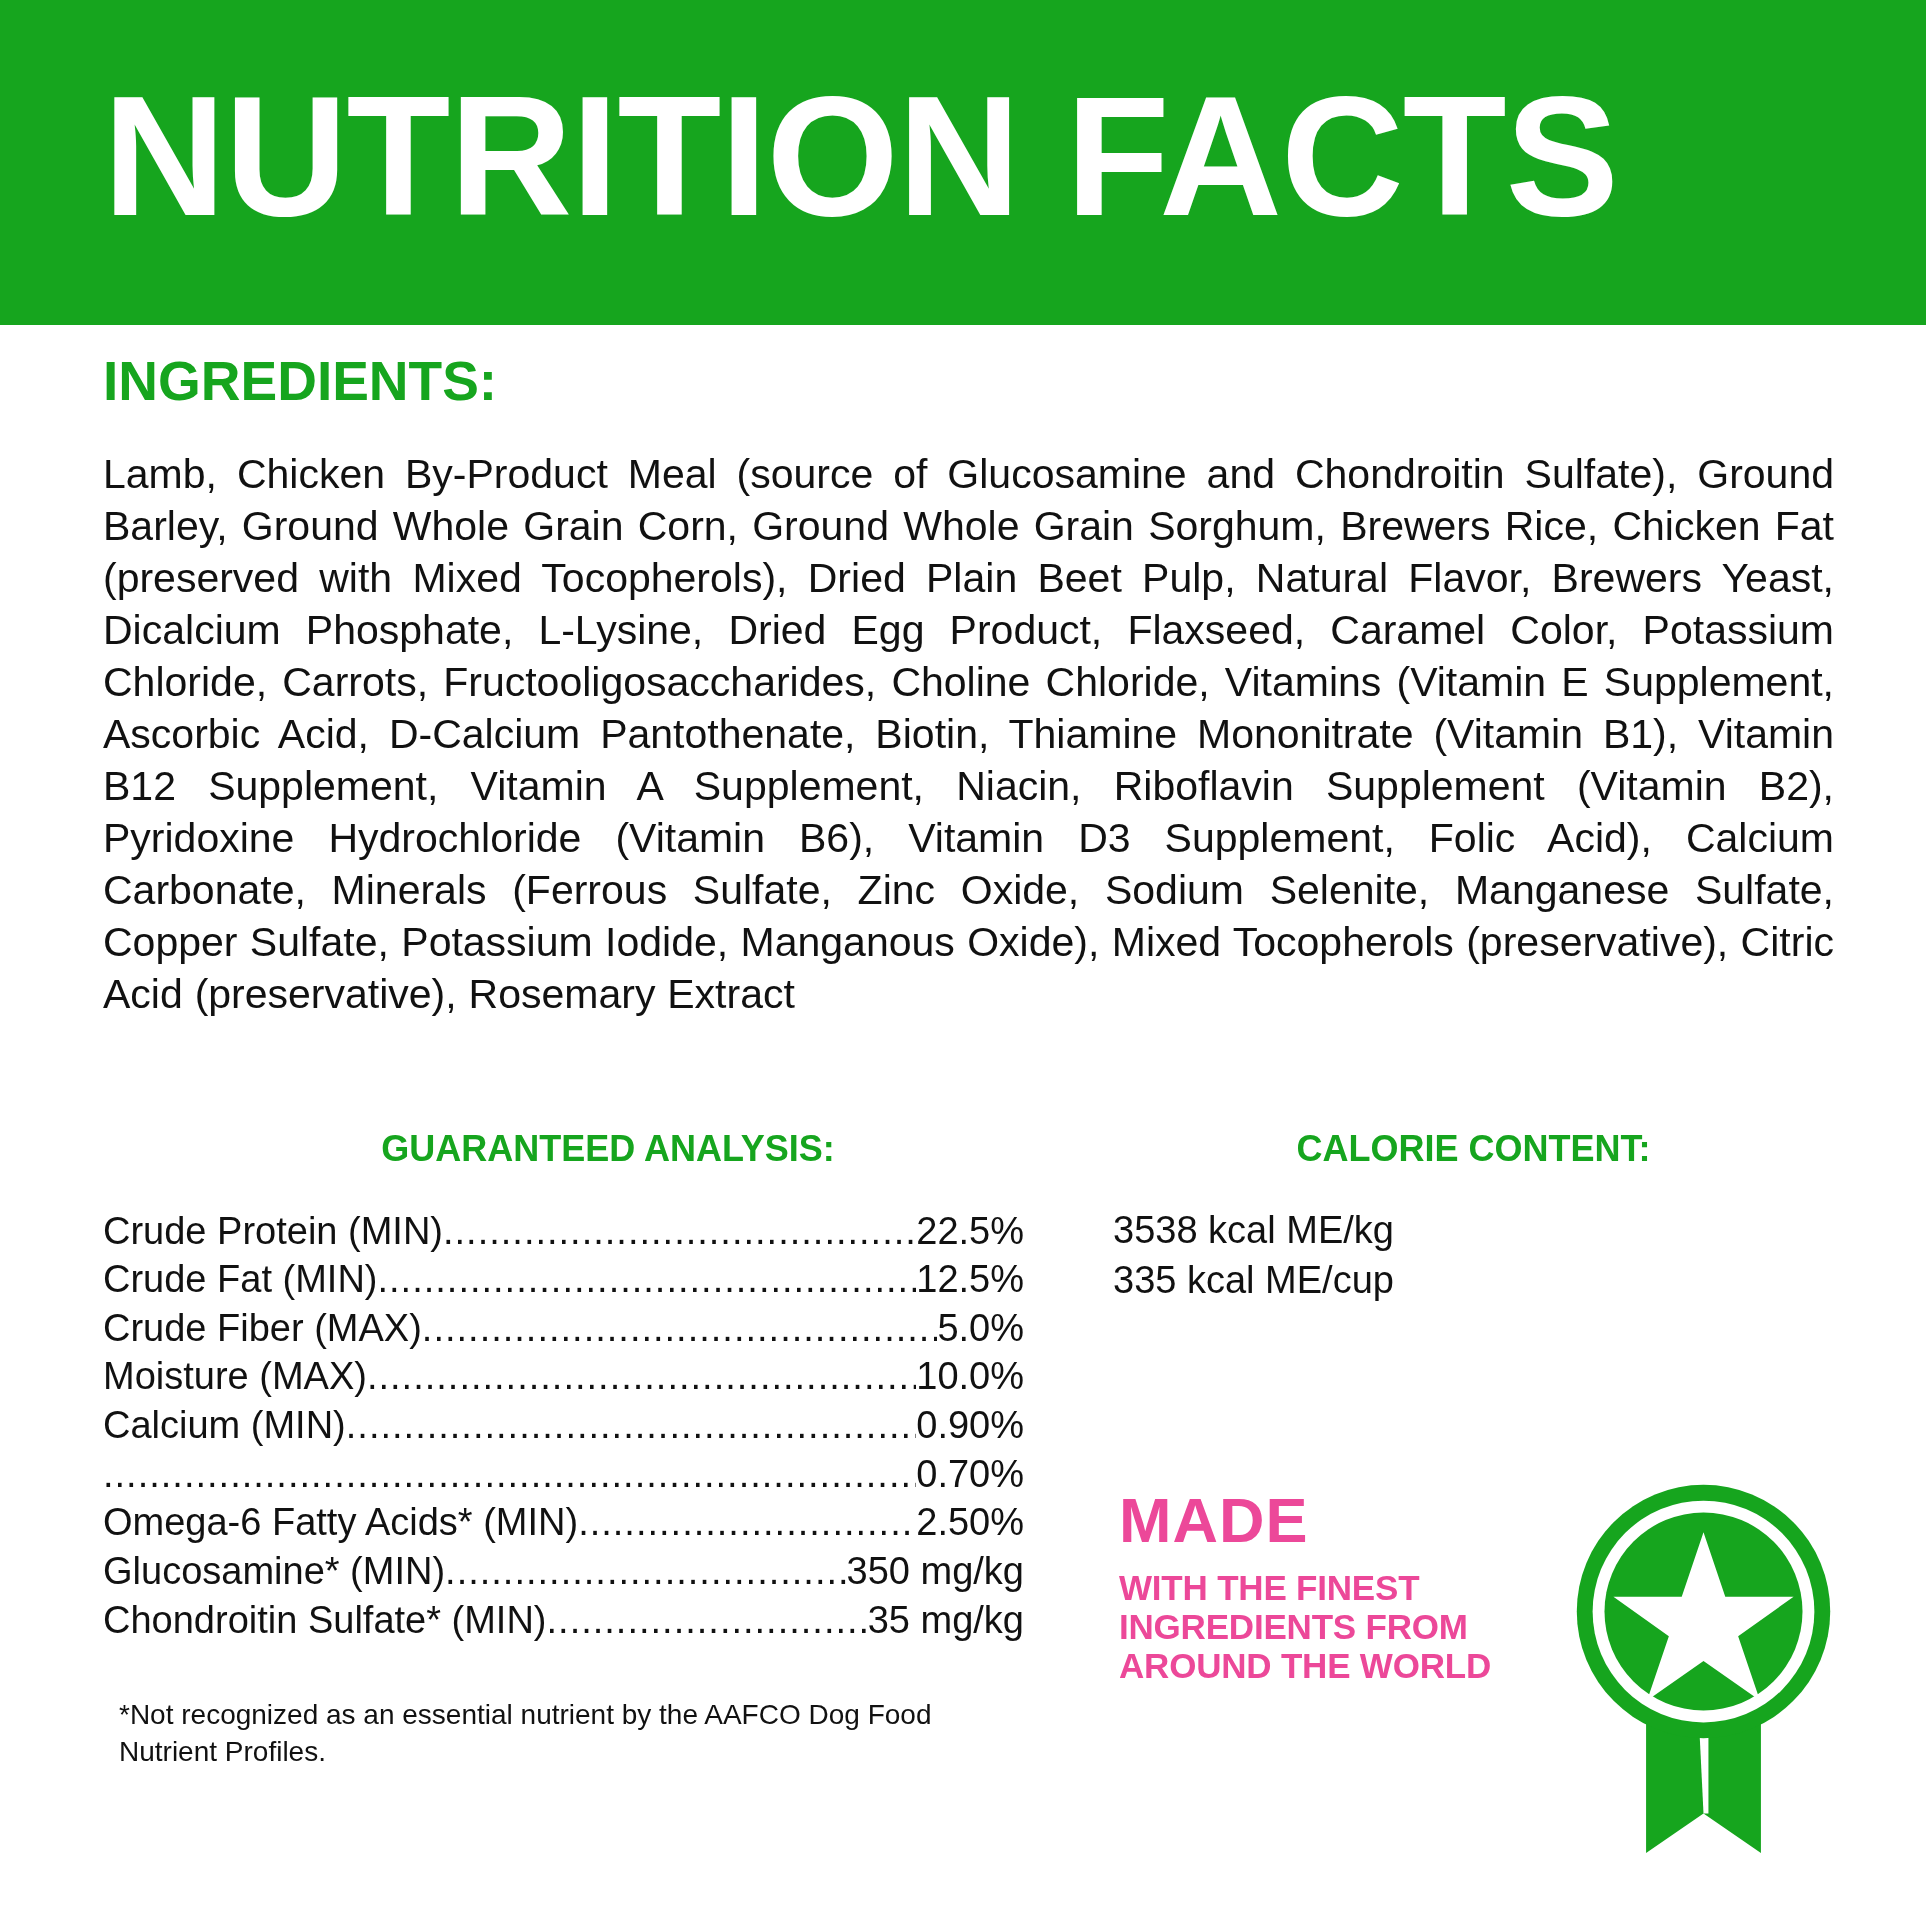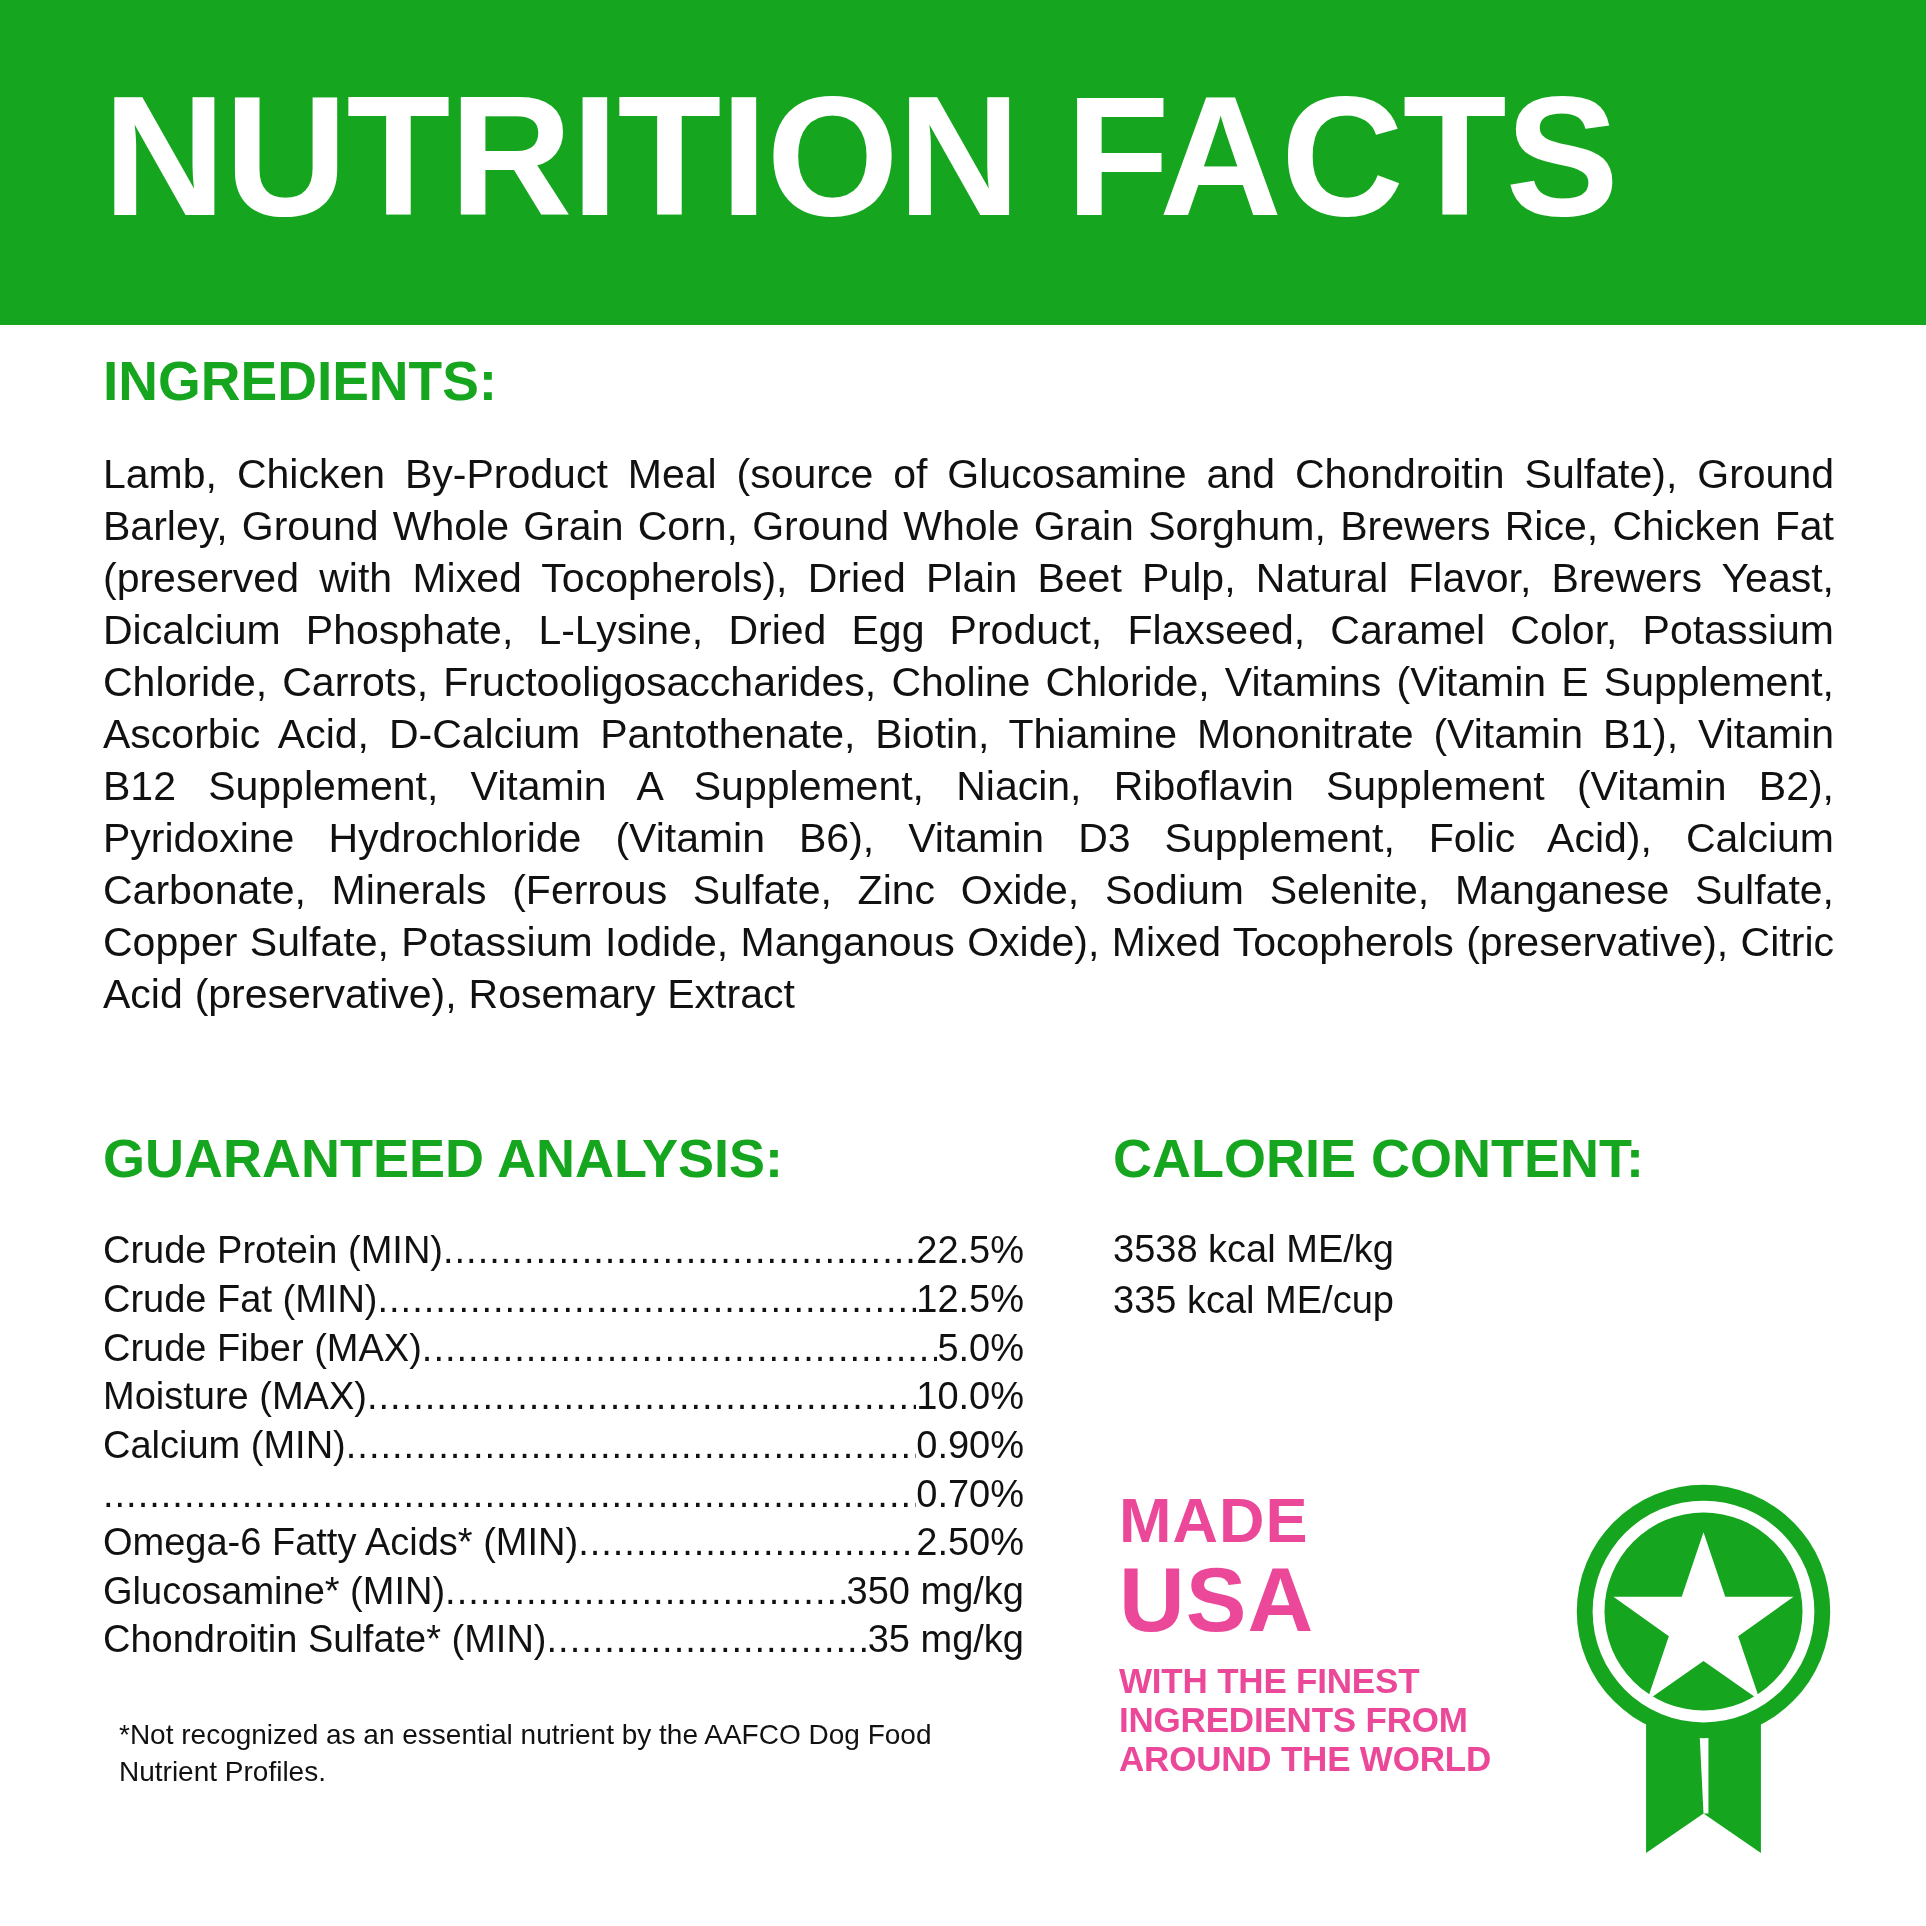--- a/index.html
+++ b/index.html
@@ -74,23 +74,24 @@
     left: 103px;
     width: 1731px;
     display: flex;
     gap: 0px;
   }
   .col-left { width: 1010px; }
   .col-right { width: 721px; }
 
   .ga-heading, .cc-heading {
     color: #16a51e;
-    font-size: 54px;
+    font-size: 36px;
     font-weight: bold;
     line-height: 1.1;
+    text-align: center;
   }
 
   
   .ga-list {
     margin-top: 38px;
   }
   .ga-row {
     display: flex;
     align-items: baseline;
     font-size: 38px;
@@ -265,21 +266,20 @@
         <div>3538 kcal ME/kg</div>
         <div>335 kcal ME/cup</div>
       </div>
     </div>
 
   </div>
 
   <div class="badge">
     <div class="badge-text">
       <div class="badge-made">MADE</div>
-      <div class="badge-usa">USA</div>
       <div class="badge-sub">
         <div>WITH THE FINEST</div>
         <div>INGREDIENTS FROM</div>
         <div>AROUND THE WORLD</div>
       </div>
     </div>
 
     <svg class="badge-seal" viewBox="0 0 300 400">
 
       <path d="M92 250 L92 392 L150 352 L208 392 L208 250 Z" fill="#16a51e"></path>

